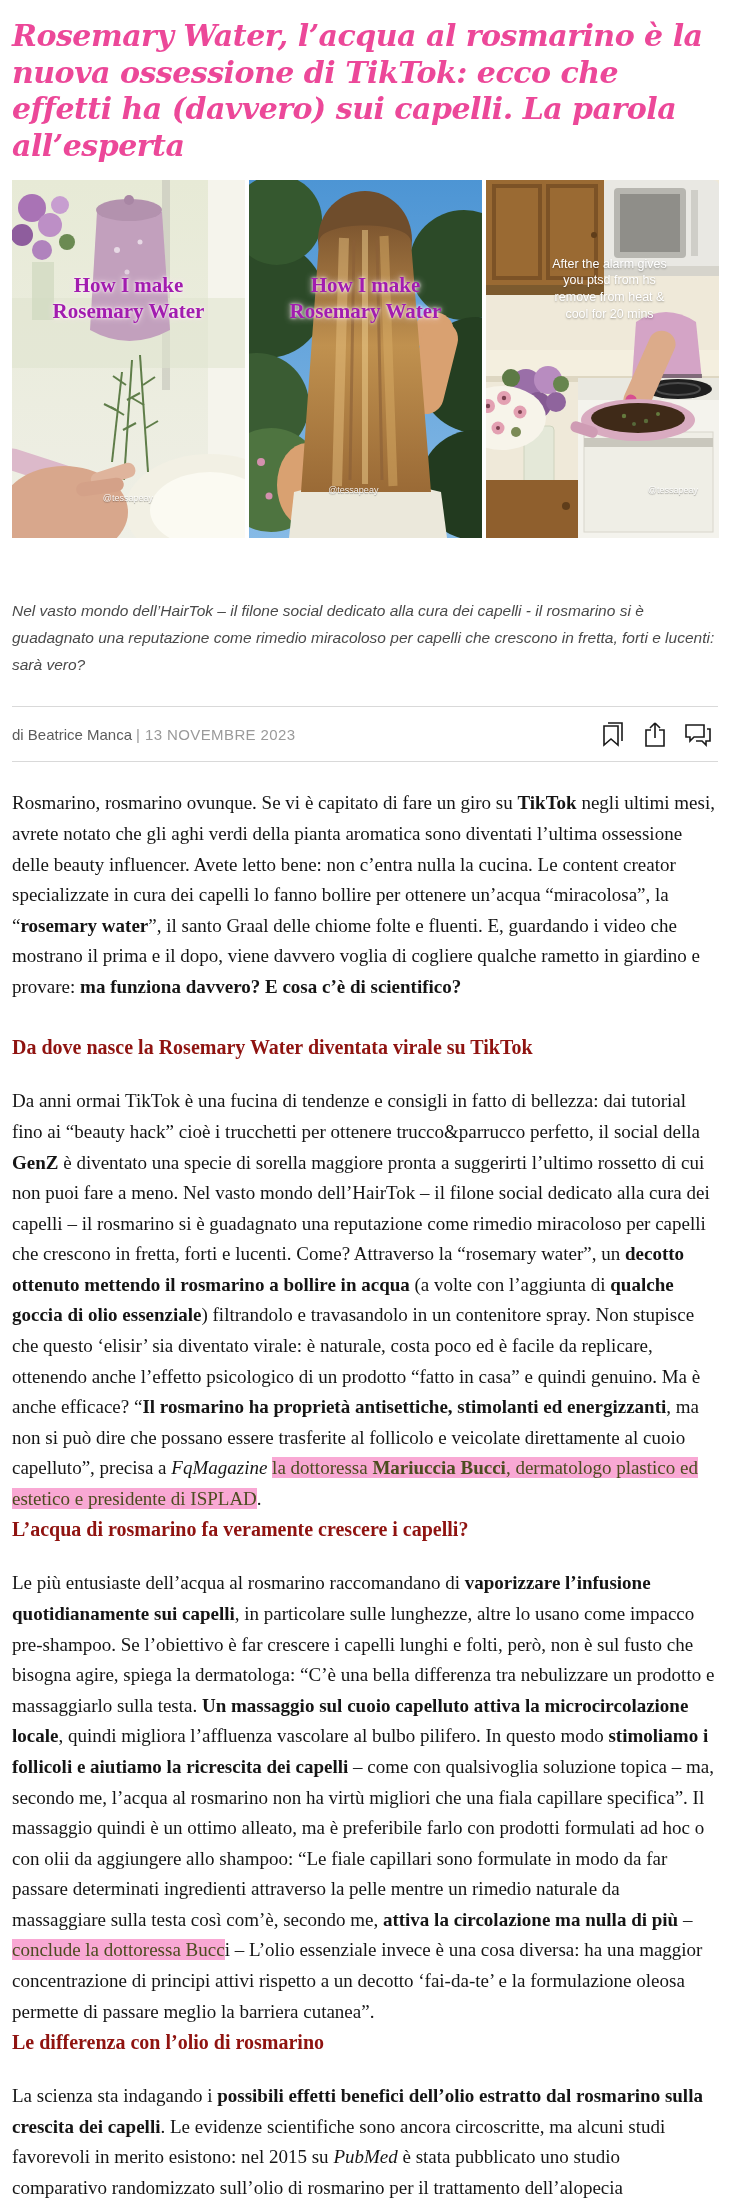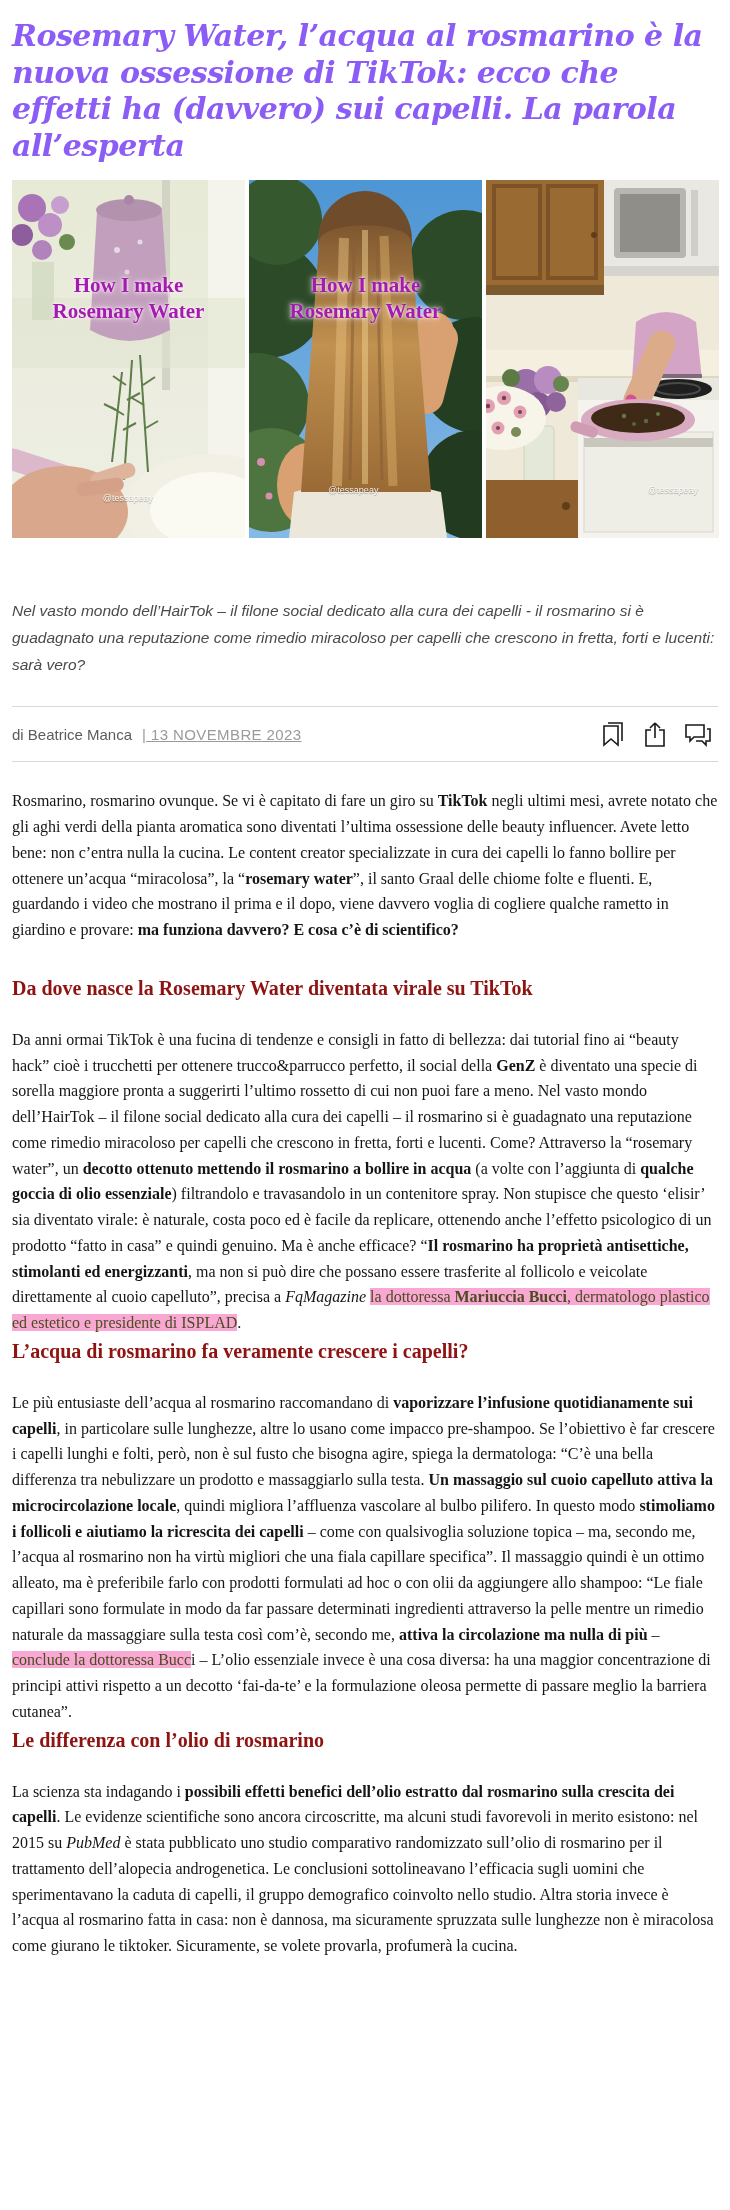--- a/index.html
+++ b/index.html
@@ -2,21 +2,21 @@
 <html lang="it"><head>
 <meta charset="utf-8">
 <style>
   html,body{margin:0;padding:0;background:#ffffff;}
   body{width:730px;min-height:2210px;overflow:hidden;color:#1a1a1a;font-family:"Liberation Serif",serif;}
 
   
   h1.title{
     margin:0;padding:18px 12px 0 12px;
     font-family:"DejaVu Serif",serif;font-style:italic;font-weight:600;
-    font-size:30px;line-height:1.22;letter-spacing:-0.5px;color:#8b5cf6;
+    font-size:30px;line-height:1.22;letter-spacing:-0.5px;color:#ec4899;
   }
 
   
   figure.hero{margin:16px 12px 0 12px;}
   .strip{display:flex;gap:4px;}
   .panel{position:relative;width:233px;height:358px;overflow:hidden;background:#ddd;flex:0 0 auto;}
   .panel svg{display:block;width:100%;height:100%;}
   .tiktok-title{
     position:absolute;left:0;right:0;top:26%;text-align:center;
     font-family:"Liberation Serif",serif;font-weight:bold;font-size:21px;line-height:1.2;
@@ -44,28 +44,28 @@
     font-size:15.5px;line-height:1.72;color:#4a4a4a;
   }
 
   
   .byline-bar{
     margin:28px 12px 0 12px;
     border-top:1px solid #d9d9d9;border-bottom:1px solid #d9d9d9;
     padding:13px 0;display:flex;align-items:center;justify-content:space-between;
   }
   .byline-left{font-family:"Liberation Sans",sans-serif;font-size:15px;color:#5c5c5c;}
-  .byline-left .date{color:#9a9a9a;letter-spacing:.4px;margin-left:10px;text-decoration:underline;}
+  .byline-left .date{color:#9a9a9a;letter-spacing:.4px;margin-left:4px;}
   .action-icons{display:flex;align-items:center;gap:16px;padding-right:4px;}
   .icon-btn{display:inline-flex;cursor:pointer;background:none;border:none;padding:0;}
   .icon-btn svg{display:block;}
 
   
   article.body{margin:26px 12px 0 12px;}
-  article.body p{margin:0 0 30px 0;font-size:16px;line-height:1.61;color:#151515;}
+  article.body p{margin:0 0 30px 0;font-size:19px;line-height:1.61;color:#151515;}
   article.body p.tight-bottom{margin-bottom:0;}
   article.body h2{
     margin:0 0 24px 0;font-family:"Liberation Serif",serif;
     font-size:20px;line-height:1.5;color:#8f1310;font-weight:bold;
   }
   article.body h2.tight-top{margin-top:0;margin-bottom:24px;}
   .b{font-weight:bold;}
   .i{font-style:italic;text-align:center;}
   a.hl{background:#f9a8d4;color:#4c4c20;text-decoration:none;}
 </style>
@@ -215,20 +215,24 @@
         <circle cx="18" cy="218" r="7" fill="#e3a0b2"></circle>
           <circle cx="18" cy="218" r="2.2" fill="#7a3f4e"></circle>
         <circle cx="34" cy="232" r="6.5" fill="#e3a0b2"></circle>
           <circle cx="34" cy="232" r="2" fill="#7a3f4e"></circle>
         <circle cx="12" cy="248" r="6.5" fill="#e3a0b2"></circle>
           <circle cx="12" cy="248" r="2" fill="#7a3f4e"></circle>
         <circle cx="30" cy="252" r="5" fill="#7b8a56"></circle>
         <rect x="0" y="300" width="92" height="58" fill="#8f5f2d"></rect>
         <circle cx="80" cy="326" r="4" fill="#5f3d1a"></circle>
       </svg>
+      <div class="tiktok-caption3">After the alarm gives
+you ptsd from hs
+remove from heat &amp;
+cool for 20 mins</div>
       <div class="watermark wm3">@tessapeay</div>
     </div>
 
   </div>
   <figcaption class="caption">Nel vasto mondo dell’HairTok – il filone social dedicato alla cura dei capelli - il rosmarino si è guadagnato una reputazione come rimedio miracoloso per capelli che crescono in fretta, forti e lucenti: sarà vero?</figcaption>
 </figure>
 
 <div class="byline-bar">
   <div class="byline-left">
     <span>di Beatrice Manca</span><span class="date">| 13 NOVEMBRE 2023</span>

